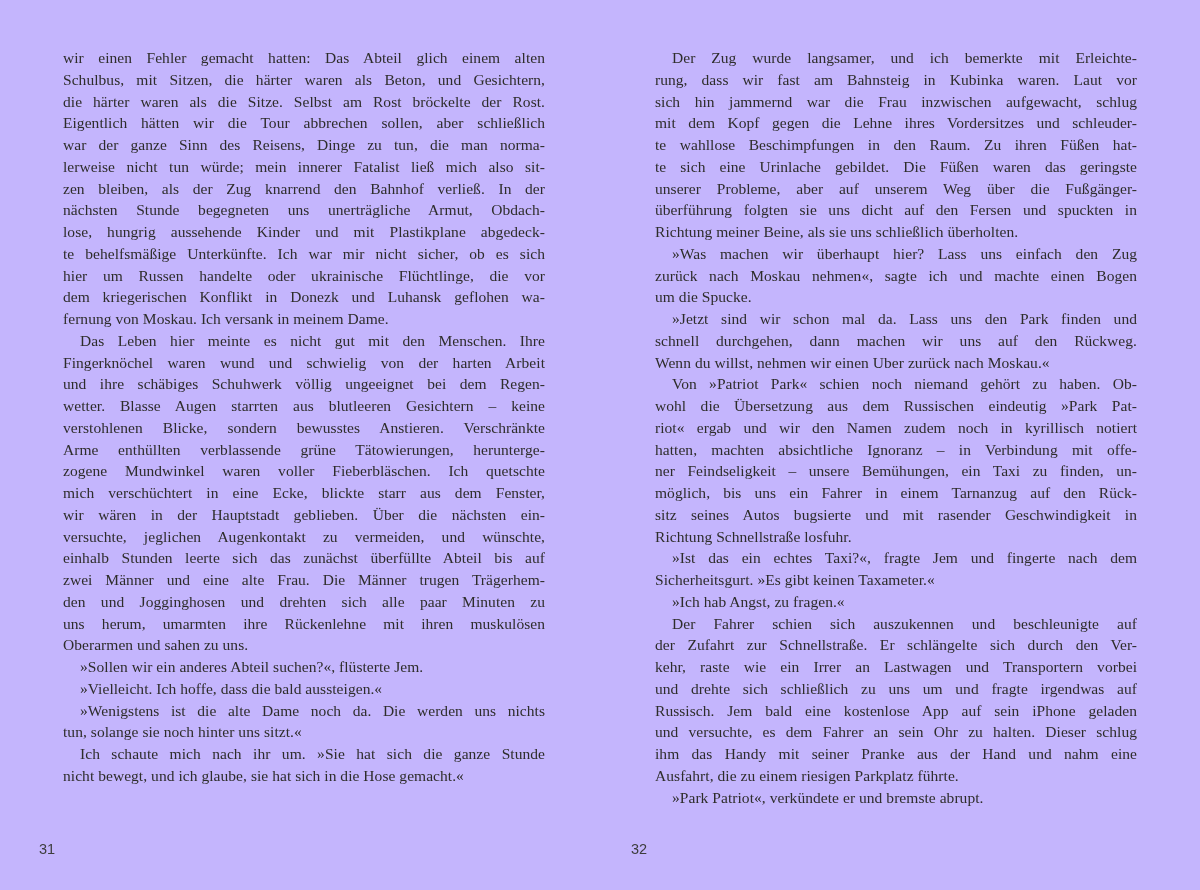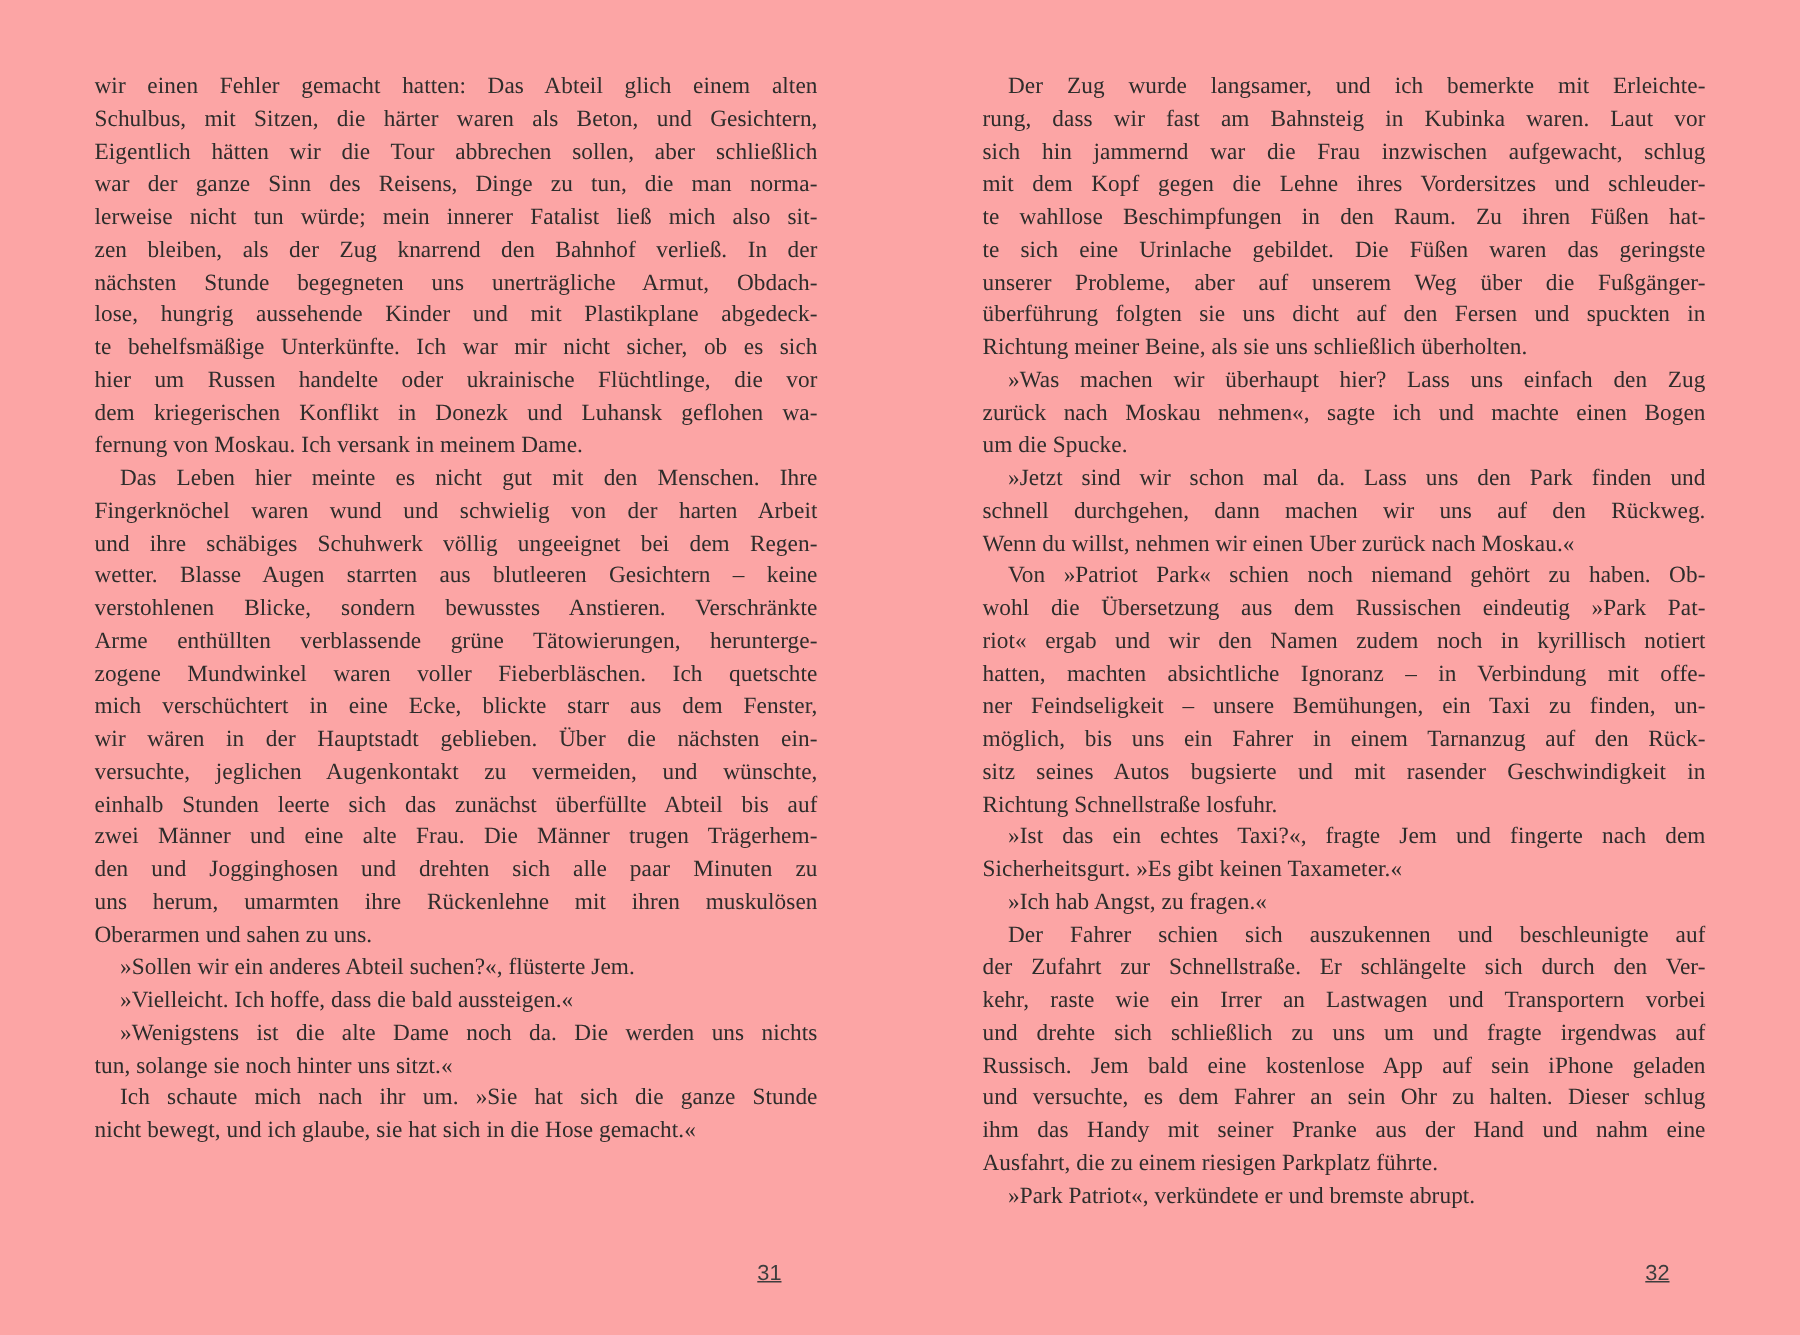--- a/index.html
+++ b/index.html
@@ -10,21 +10,21 @@
   body {
     width: 1200px;
     height: 890px;
     position: relative;
     font-family: "Liberation Serif", serif;
     overflow: hidden;
   }
   .spread {
     position: absolute;
     inset: 0;
-    background: #fca5a5;
+    background: #c4b5fd;
   }
   .page {
     position: absolute;
     top: 47px;
     width: 482px;
   }
   .page-left  { left: 63px; }
   .page-right { left: 655px; }
   .line {
     height: 21.76px;
@@ -37,41 +37,41 @@
     overflow: hidden;
     white-space: nowrap;
     letter-spacing: 0.05px;
   }
   .line.indent { text-indent: 17px; }
   .line.last   { text-align-last: left; }
   .folio {
     position: absolute;
     top: 841px;
     width: 482px;
-    text-align: right;
+    text-align: left;
     font-family: "Liberation Sans", sans-serif;
     font-size: 14.5px;
     color: #3d3d3d;
-    text-decoration: underline;
   }
   .folio-left  { left: 39px; }
   .folio-right { left: 631px; }
 </style>
 </head>
 <body>
 
 <div class="spread">
 
   <div class="page page-left">
     <div>
 
         <div class="line">wir einen Fehler gemacht hatten: Das Abteil glich einem alten</div>
 
         <div class="line">Schulbus, mit Sitzen, die härter waren als Beton, und Gesichtern,</div>
 
+        <div class="line">die härter waren als die Sitze. Selbst am Rost bröckelte der Rost.</div>
 
         <div class="line">Eigentlich hätten wir die Tour abbrechen sollen, aber schließlich</div>
 
         <div class="line">war der ganze Sinn des Reisens, Dinge zu tun, die man norma-</div>
 
         <div class="line">lerweise nicht tun würde; mein innerer Fatalist ließ mich also sit-</div>
 
         <div class="line">zen bleiben, als der Zug knarrend den Bahnhof verließ. In der</div>
 
         <div class="line">nächsten Stunde begegneten uns unerträgliche Armut, Obdach-</div>

